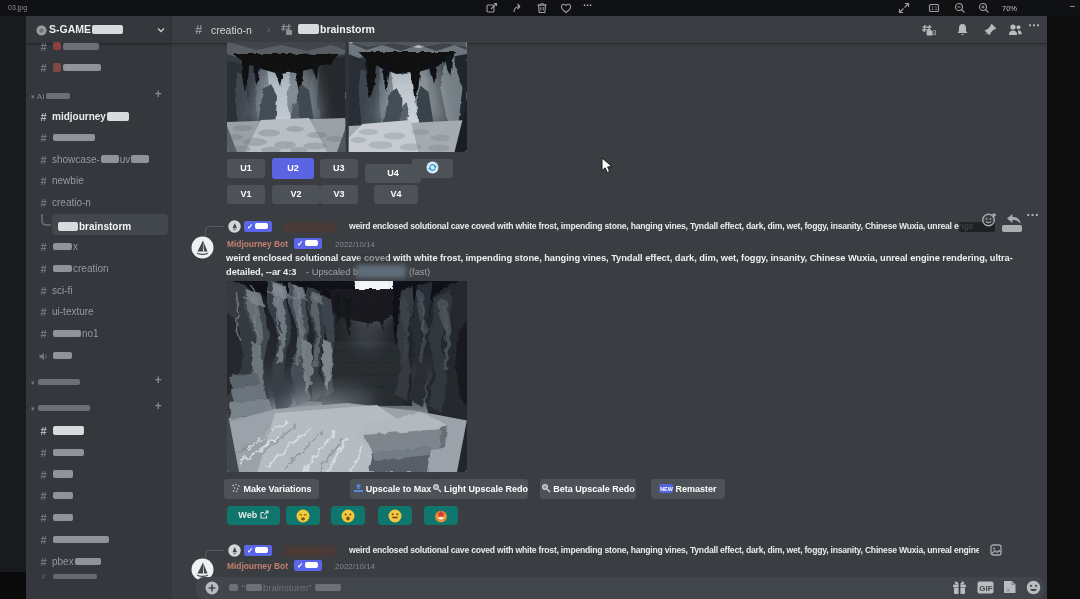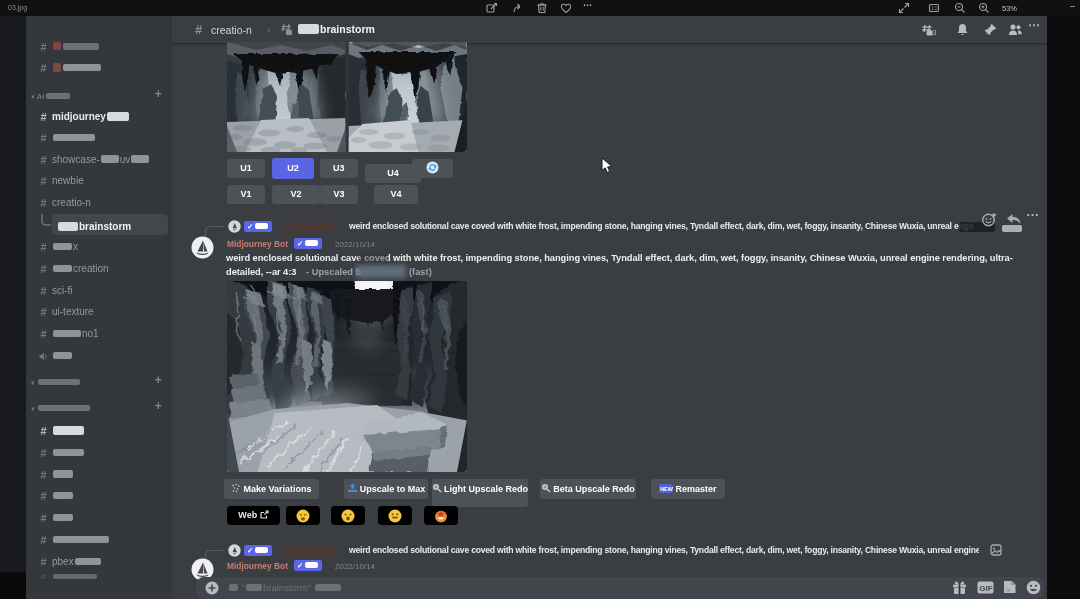--- a/index.html
+++ b/index.html
@@ -24,24 +24,24 @@
 .wch{color:#e8eaec;font-weight:bold}
 
 #userbar{position:absolute;left:0;top:564px;width:146px;height:19px;background:#2c2f33}
 
 #main{position:absolute;left:172px;top:16px;width:875px;height:583px;background:#3a3d42;color:#dcddde}
 #mhead{position:absolute;left:0;top:0;width:875px;height:28px;border-bottom:1px solid rgba(0,0,0,.28);box-shadow:0 1px 3px rgba(0,0,0,.15)}
 #rightstrip{position:absolute;left:1047px;top:16px;width:33px;height:583px;background:#0d0d0e}
 
 .btn{position:absolute;background:#4d5158;border-radius:3px;color:#fff;font-weight:bold;font-size:9px;text-align:center}
 .btn.blue{background:#5b65e3}
-.pill{position:absolute;background:#000000;border-radius:4px}
+.pill{position:absolute;background:#0f766e;border-radius:4px}
 
 .msgtxt{position:absolute;color:#efefef;font-weight:bold;white-space:nowrap}
-.gray{color:#9fa2a7;font-weight:bold}
+.gray{color:#9fa2a7;font-weight:normal}
 .badge{display:inline-block;background:#5a65e8;color:#fff;border-radius:2px;font-size:7.5px;font-weight:bold;padding:0 3px;height:11px;line-height:11px;vertical-align:middle}
 .uname{color:#c4806f;filter:blur(.6px)}
 .ts{color:#84888e;font-size:8px;font-weight:normal}
 </style></head>
 <body>
 <div id="app">
   <div id="topbar">
     <span class="fn">03.jpg</span>
     <svg class="tico" style="left:486px" viewBox="0 0 12 12">
         <rect x="1" y="3" width="7" height="7" rx="1" fill="none" stroke="#c2c2c4" stroke-width="1.1"></rect>
@@ -66,27 +66,37 @@
         <text x="3" y="8" font-size="4.5" fill="#c2c2c4" font-family="Liberation Sans">1:1</text>
       </svg>
     <svg class="tico" style="left:954px" viewBox="0 0 12 12">
         <circle cx="5" cy="5" r="3.5" fill="none" stroke="#c2c2c4" stroke-width="1.1"></circle>
         <path d="M7.6 7.6 L10.5 10.5 M3.5 5 H6.5" stroke="#c2c2c4" stroke-width="1.1"></path>
       </svg>
     <svg class="tico" style="left:978px" viewBox="0 0 12 12">
         <circle cx="5" cy="5" r="3.5" fill="none" stroke="#c2c2c4" stroke-width="1.1"></circle>
         <path d="M7.6 7.6 L10.5 10.5 M3.5 5 H6.5 M5 3.5 V6.5" stroke="#c2c2c4" stroke-width="1.1"></path>
       </svg>
-    <span class="abs" style="left:1002px;top:3.5px;color:#c2c2c4;font-size:7.5px">53%</span>
+    <span class="abs" style="left:1002px;top:3.5px;color:#c2c2c4;font-size:7.5px">70%</span>
     <span class="abs" style="left:1070px;top:1px;color:#c2c2c4;font-size:9px">–</span>
   </div>
   <div id="rail">
       <div class="blk"></div>
     </div>
   <div id="sidebar">
+    <div id="shead">
+      <svg class="abs" style="left:10px;top:9px" width="11" height="11" viewBox="0 0 11 11">
+          <circle cx="5.5" cy="5.5" r="5" fill="#9b9da1"></circle>
+          <circle cx="5.5" cy="5.5" r="2.2" fill="#6f7277"></circle>
+        </svg>
+      <span class="abs" style="left:23px;top:7px;color:#eceded;font-weight:bold;font-size:10.5px">S-GAME<span class="zh zhw" style="width:31px;height:9px"></span></span>
+      <svg class="abs" style="left:130px;top:9px" width="10" height="10" viewBox="0 0 10 10">
+          <path d="M2 3.5 L5 6.5 L8 3.5" stroke="#c7c8ca" stroke-width="1.4" fill="none"></path>
+        </svg>
+    </div>
     <div class="row" style="top:21px;left:12px"><span class="hash">#</span><span class="zh" style="width:8px;height:8px;background:#8a4040"></span><span class="zh zhd" style="width:36px"></span></div>
     <div class="row" style="top:42px;left:12px"><span class="hash">#</span><span class="zh" style="width:8px;height:9px;background:#7d4a42"></span><span class="zh" style="width:38px"></span></div>
     <div class="row cat" style="top:74px;left:5px;height:14px;line-height:14px"><span style="color:#74787e;font-size:7px">▾</span> AI<span class="zh zhd" style="width:24px;height:6px"></span><span class="plus" style="top:-3px">+</span></div>
     <div class="row wch" style="top:91px;left:12px"><span class="hash" style="color:#b6b9bd">#</span>midjourney<span class="zh zhw" style="width:22px;height:8.5px"></span></div>
     <div class="row" style="top:112px;left:12px"><span class="hash">#</span><span class="zh" style="width:42px"></span></div>
     <div class="row" style="top:133.5px;left:12px"><span class="hash">#</span>showcase-<span class="zh" style="width:18px"></span>uv<span class="zh" style="width:18px"></span></div>
     <div class="row" style="top:155px;left:12px"><span class="hash">#</span>newbie</div>
     <div class="row" style="top:177px;left:12px"><span class="hash">#</span>creatio-n</div>
     <div class="row" style="top:198px;left:0;width:146px;height:21px">
       <svg class="abs" style="left:14px;top:0" width="12" height="14" viewBox="0 0 12 14">
@@ -470,25 +480,25 @@
 
       <div class="btn" style="left:52px;top:463px;width:95px;height:20px;line-height:20px"><svg width="10" height="10" viewBox="0 0 10 10" style="vertical-align:-1px;margin-right:2px">
             <circle cx="2" cy="2.5" r=".8" fill="#dcdde0"></circle>
             <circle cx="5" cy="1.5" r=".7" fill="#dcdde0"></circle>
             <circle cx="7.8" cy="3" r=".8" fill="#dcdde0"></circle>
             <circle cx="3.5" cy="5" r=".7" fill="#dcdde0"></circle>
             <circle cx="6.5" cy="6" r=".8" fill="#dcdde0"></circle>
             <circle cx="2.5" cy="8" r=".8" fill="#dcdde0"></circle>
             <circle cx="5.5" cy="8.5" r=".7" fill="#dcdde0"></circle>
           </svg>Make Variations</div>
-      <div class="btn" style="left:172px;top:463px;width:84px;height:20px;line-height:20px"><svg width="11" height="10" viewBox="0 0 11 10" style="vertical-align:-1px;margin-right:2px">
+      <div class="btn" style="left:178px;top:463px;width:84px;height:20px;line-height:20px"><svg width="11" height="10" viewBox="0 0 11 10" style="vertical-align:-1px;margin-right:2px">
             <path d="M5.5 0.5 L8.5 3.5 H6.5 V6 H4.5 V3.5 H2.5 Z" fill="#4f8be0"></path>
             <path d="M1 7 H10 V9 H1 Z" fill="#4f8be0"></path>
           </svg>Upscale to Max</div>
-      <div class="btn" style="left:260px;top:463px;width:96px;height:28px;line-height:20px"><svg width="10" height="10" viewBox="0 0 10 10" style="vertical-align:-1px;margin-right:2px">
+      <div class="btn" style="left:260px;top:463px;width:96px;height:20px;line-height:20px"><svg width="10" height="10" viewBox="0 0 10 10" style="vertical-align:-1px;margin-right:2px">
             <circle cx="4" cy="4" r="3" fill="#c9ccd1"></circle>
             <circle cx="4" cy="4" r="1.6" fill="#8b9099"></circle>
             <path d="M6.2 6.2 L9 9" stroke="#c9ccd1" stroke-width="1.6"></path>
           </svg>Light Upscale Redo</div>
       <div class="btn" style="left:368px;top:463px;width:96px;height:20px;line-height:20px"><svg width="10" height="10" viewBox="0 0 10 10" style="vertical-align:-1px;margin-right:2px">
             <circle cx="4" cy="4" r="3" fill="#c9ccd1"></circle>
             <circle cx="4" cy="4" r="1.6" fill="#8b9099"></circle>
             <path d="M6.2 6.2 L9 9" stroke="#c9ccd1" stroke-width="1.6"></path>
           </svg>Beta Upscale Redo</div>
       <div class="btn" style="left:479px;top:463px;width:74px;height:20px;line-height:20px"><svg width="14" height="9" viewBox="0 0 14 9" style="vertical-align:-1px;margin-right:2px">

